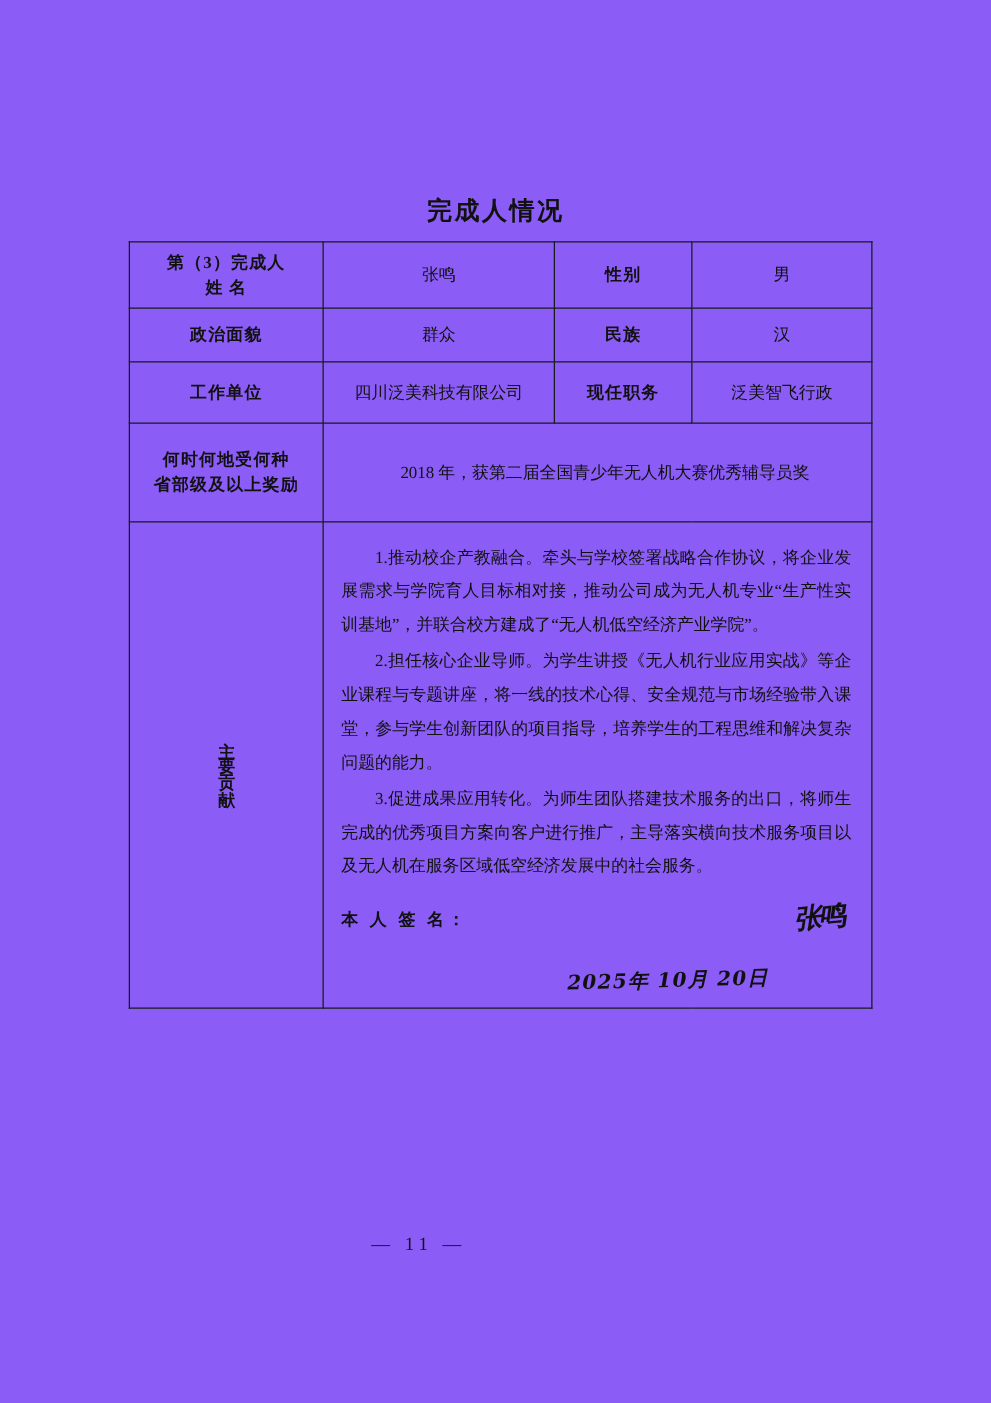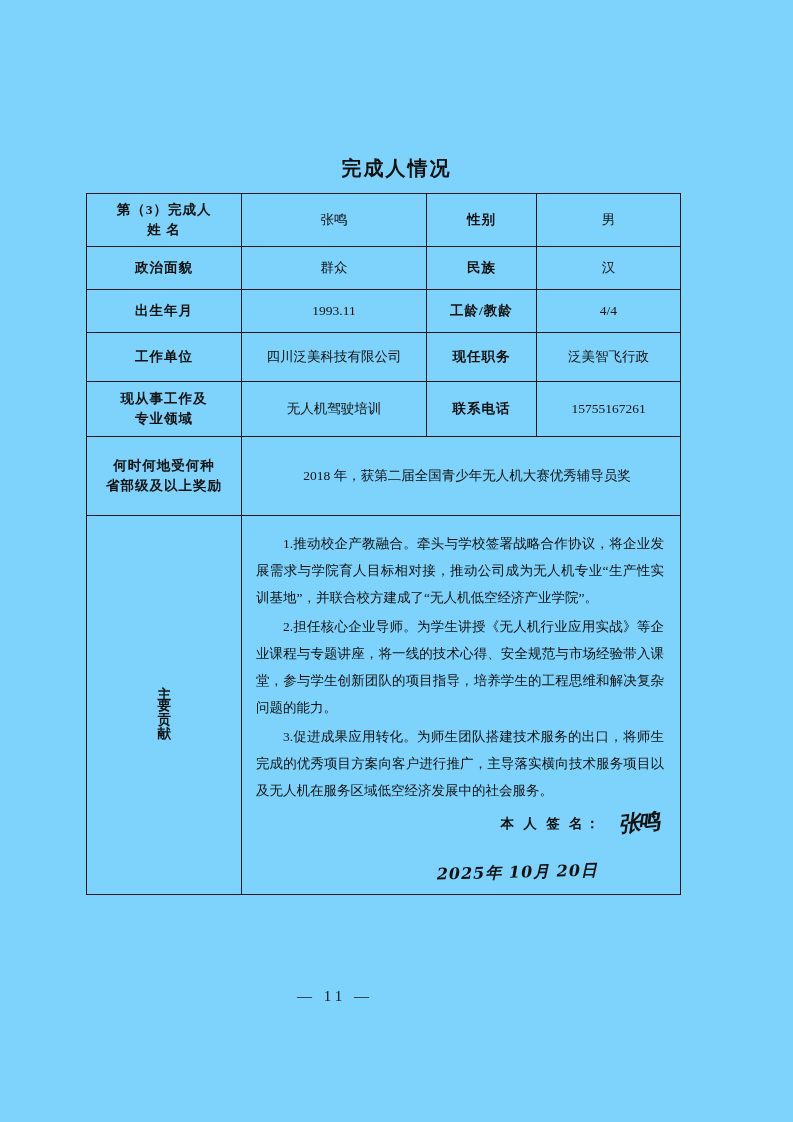--- a/index.html
+++ b/index.html
@@ -13,36 +13,36 @@
     font-family: "Liberation Serif", "DejaVu Serif", serif;
     color: #111111;
     position: relative;
     overflow: hidden;
   }
   .page {
     position: absolute;
     left: 0; top: 0;
     width: 793px;
     height: 1122px;
-    background: #7dd3fc;
+    background: #8b5cf6;
   }
   .doc-title {
     position: absolute;
     top: 155px;
     left: 0;
     width: 793px;
     text-align: center;
     font-size: 20px;
     font-weight: bold;
     letter-spacing: 2px;
     font-family: "Liberation Sans", sans-serif;
   }
   table.form {
     position: absolute;
-    left: 86px;
+    left: 103px;
     top: 193px;
     width: 594px;
     border-collapse: collapse;
     table-layout: fixed;
   }
   table.form td {
     border: 1px solid #1a1a1a;
     padding: 0;
     font-size: 13.5px;
     text-align: center;
@@ -89,22 +89,21 @@
     height: 340px;
   }
   .contrib-body p {
     margin: 0 0 2px 0;
     text-indent: 2em;
     font-size: 13.5px;
     line-height: 2.0;
     text-align: justify;
   }
   .sign-row {
-    margin-top: 10px;
-    text-align: right;
+    margin-top: 20px;
     padding-right: 62px;
     font-size: 13.5px;
     font-weight: bold;
     position: relative;
     height: 30px;
   }
   .sign-label {
     letter-spacing: 3px;
   }
   .sign-script {
@@ -163,40 +162,25 @@
         <td>张鸣</td>
         <td class="cell-label">性别</td>
         <td>男</td>
       </tr>
       <tr class="r2">
         <td class="cell-label">政治面貌</td>
         <td>群众</td>
         <td class="cell-label">民族</td>
         <td>汉</td>
       </tr>
-      <tr class="r3">
-        <td class="cell-label">出生年月</td>
-        <td>1993.11</td>
-        <td class="cell-label">工龄/教龄</td>
-        <td>4/4</td>
-      </tr>
       <tr class="r4">
         <td class="cell-label">工作单位</td>
         <td>四川泛美科技有限公司</td>
         <td class="cell-label">现任职务</td>
         <td>泛美智飞行政</td>
-      </tr>
-      <tr class="r6">
-        <td class="cell-label two-line">
-          <div>现从事工作及</div>
-          <div>专业领域</div>
-        </td>
-        <td>无人机驾驶培训</td>
-        <td class="cell-label">联系电话</td>
-        <td>15755167261</td>
       </tr>
       <tr class="r7">
         <td class="cell-label two-line">
           <div>何时何地受何种</div>
           <div>省部级及以上奖励</div>
         </td>
         <td class="award-cell" colspan="3">2018 年，获第二届全国青少年无人机大赛优秀辅导员奖</td>
       </tr>
       <tr>
         <td class="contrib-label-cell">

